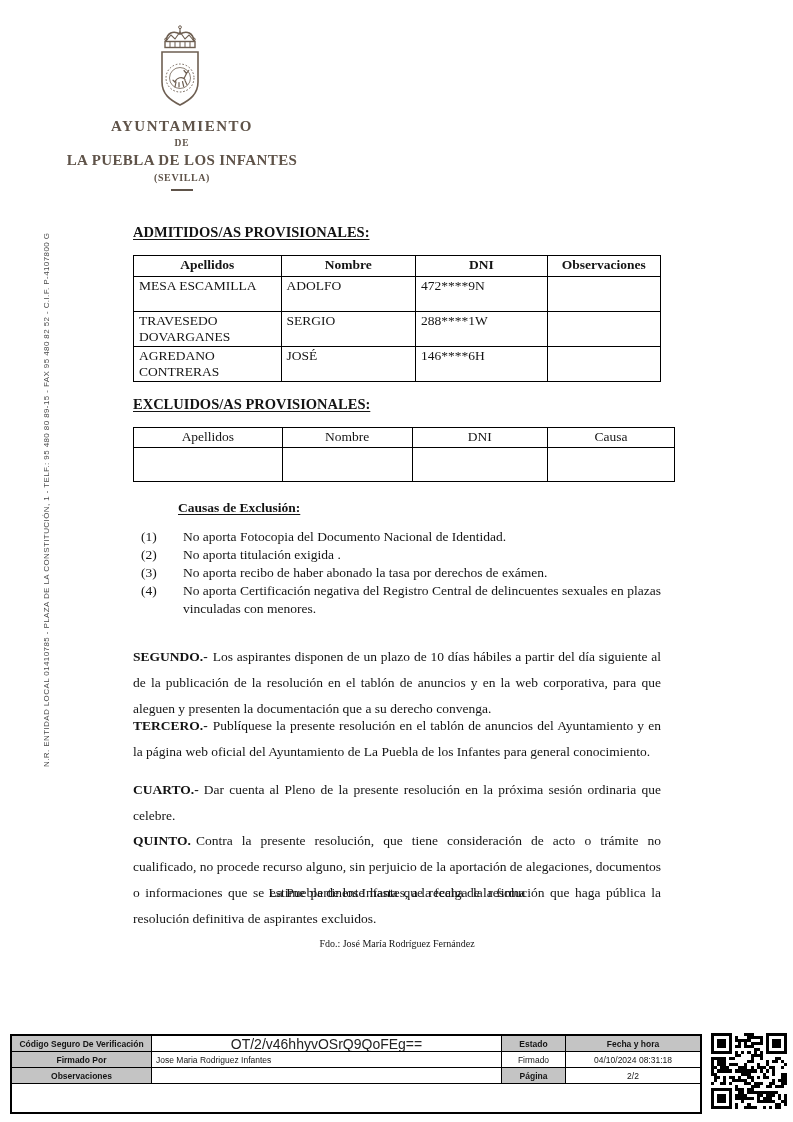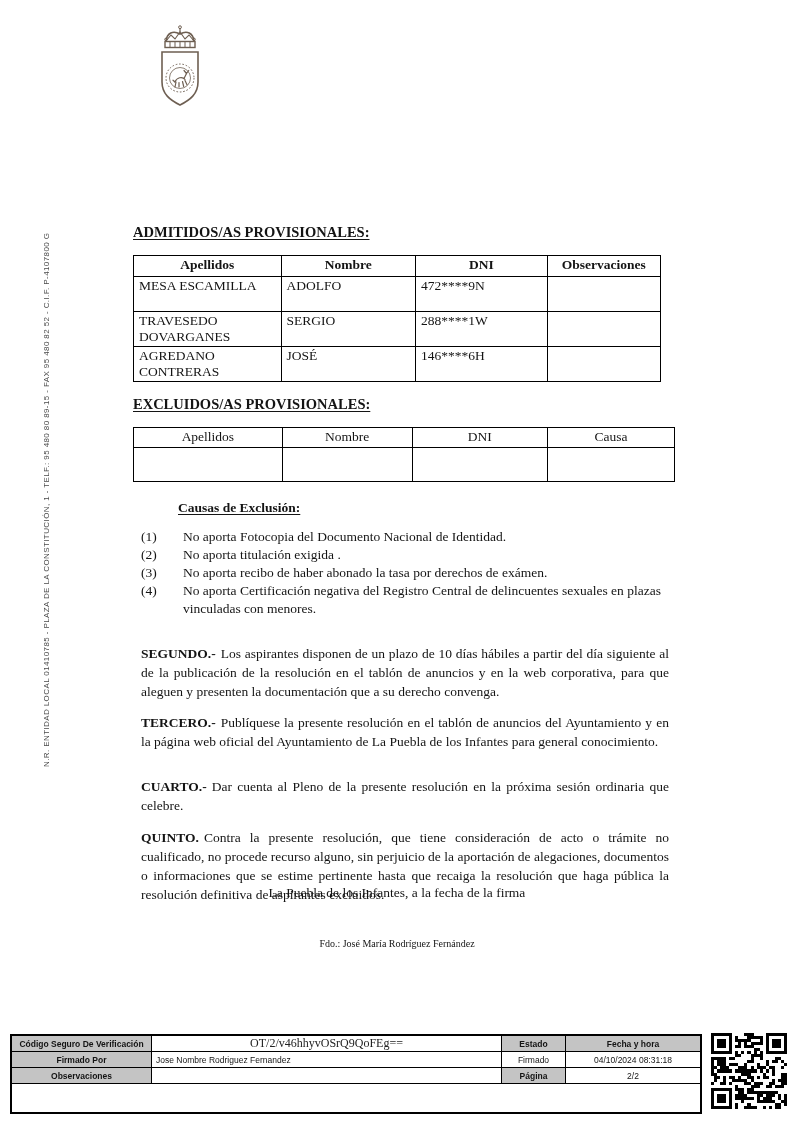--- a/index.html
+++ b/index.html
@@ -45,21 +45,21 @@
   #admitted-table th{font-weight:bold;}
   #excluded-table{top:427px;left:0;width:542px;}
   #excluded-table th{font-weight:normal;}
   .causes-title{
     position:absolute;top:500px;left:45px;
     font-size:13.5px;font-weight:bold;
     text-decoration:underline;text-underline-offset:2px;
   }
   .causes-list{position:absolute;top:528px;left:8px;width:522px;}
   .cause-item{display:grid;grid-template-columns:42px 1fr;font-size:13.5px;line-height:18px;}
-  .para{position:absolute;left:8px;width:528px;font-size:13.5px;line-height:19px;text-align:justify;margin-top:24px;}
+  .para{position:absolute;left:0;width:528px;font-size:13.5px;line-height:26px;text-align:justify;margin-top:24px;}
   .para .lead{font-weight:bold;margin-right:5px;}
   #p-segundo{top:620px;}
   #p-tercero{top:689px;}
   #p-cuarto{top:753px;}
   #p-quinto{top:804px;}
   .sig-block{position:absolute;top:883px;left:0;width:528px;text-align:center;font-size:13.5px;line-height:19px;}
   .sig-fdo{position:absolute;top:938px;left:0;width:528px;text-align:center;font-size:10px;}
   
   .vtable{
     position:absolute;left:10px;top:1034px;width:688px;
@@ -68,21 +68,21 @@
     grid-template-rows:16px 16px 16px 28px;
     font-family:"Liberation Sans",sans-serif;font-size:8.5px;
     background:#fff;
   }
   .vc{border-right:1px solid #000;border-bottom:1px solid #000;
       display:flex;align-items:center;justify-content:center;overflow:hidden;white-space:nowrap;}
   .vc.last-col{border-right:none;}
   .vc.last-row{border-bottom:none;}
   .vlabel{background:#c4c4c4;font-weight:bold;}
   .vleft{justify-content:flex-start;padding-left:4px;}
-  .vmono{font-family:Liberation Serif, serif;font-size:12px;color:#222;}
+  .vmono{font-family:Liberation Sans, sans-serif;font-size:14px;color:#222;}
   .vurl{grid-column:2 / 5;align-items:flex-start;padding-top:5px;}
   
   .qr{position:absolute;left:711px;top:1033px;width:76px;height:76px;background:#fff;}
 </style>
 </head>
 <body>
 
 <div class="page">
 
   <svg class="crest" viewBox="0 0 60 94" fill="none" stroke="#6e5f52">
@@ -107,20 +107,27 @@
 
     <g stroke-width="1.2" stroke-linecap="round">
       <path d="M25,58 C26.5,53.5 32.5,52 35,55.5"></path>
       <path d="M34,54.5 L36.5,49.5"></path>
       <path d="M36.5,49.5 l-2.5,-3 M36.5,49.5 l2.2,-3"></path>
       <path d="M26,58 l-1,5 M29,58.5 l0,4.5 M32.5,57.5 l1.2,5 M35,56.5 l2,4.2"></path>
       <path d="M25,58 l-2,-1.8"></path>
     </g>
   </svg>
 
+  <div class="org-block">
+    <div class="org-l1">AYUNTAMIENTO</div>
+    <div class="org-l2">DE</div>
+    <div class="org-l3">LA PUEBLA DE LOS INFANTES</div>
+    <div class="org-l4">(SEVILLA)</div>
+    <div class="org-rule"></div>
+  </div>
 
   <div class="side-text">N.R. ENTIDAD LOCAL 01410785 - PLAZA DE LA CONSTITUCIÓN, 1 - TELF.: 95 480 80 89-15 - FAX 95 480 82 52 - C.I.F. P-4107800 G</div>
 
   <div class="content">
 
     <div class="sec-title" style="top:224px;">ADMITIDOS/AS PROVISIONALES:</div>
 
     <table class="doc-table" id="admitted-table">
       <colgroup>
           <col style="width:28%">
@@ -221,21 +228,21 @@
   </div>
 
   <div class="vtable">
 
     <div class="vc vlabel">Código Seguro De Verificación</div>
     <div class="vc vmono">OT/2/v46hhyvOSrQ9QoFEg==</div>
     <div class="vc vlabel">Estado</div>
     <div class="vc vlabel last-col">Fecha y hora</div>
 
     <div class="vc vlabel">Firmado Por</div>
-    <div class="vc vleft">Jose Nombre Rodriguez Fernandez</div>
+    <div class="vc vleft">Jose Maria Rodriguez Infantes</div>
     <div class="vc">Firmado</div>
     <div class="vc last-col">04/10/2024 08:31:18</div>
 
     <div class="vc vlabel">Observaciones</div>
     <div class="vc vleft"></div>
     <div class="vc vlabel">Página</div>
     <div class="vc last-col">2/2</div>
 
   </div>
 

